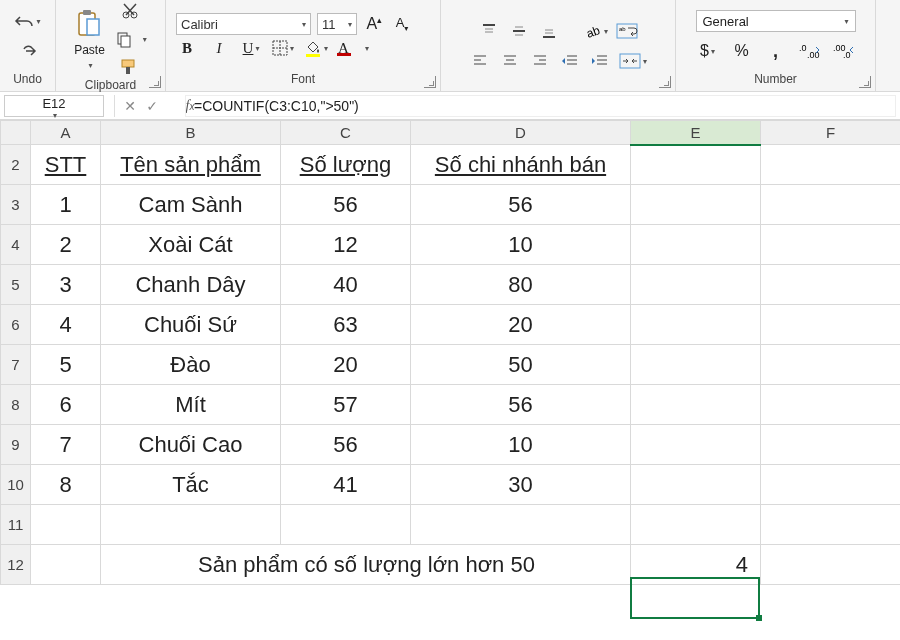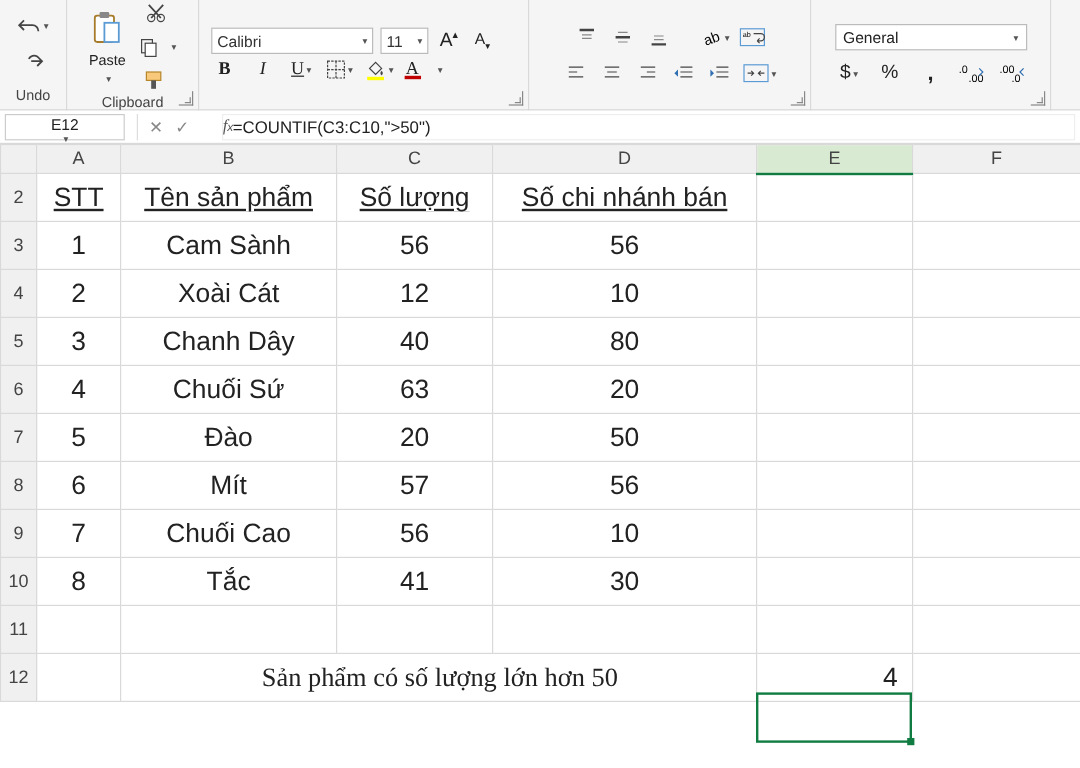--- a/index.html
+++ b/index.html
@@ -38,21 +38,21 @@
   table.grid th.colh.active { background: #d9ead3; border-bottom: 2px solid #107c41; }
   table.grid td.rowh { background: #f0f0f0; color: #444; text-align: center; width: 30px; font-size: 15px; }
   table.grid td.cell { text-align: center; font-size: 22px; height: 40px; padding: 0 4px; }
   table.grid tr.hdr td.cell { font-size: 22px; text-decoration: underline; }
 
   .sel { position: absolute; border: 2px solid #107c41; pointer-events: none; }
   .sel .handle { position: absolute; right: -4px; bottom: -4px; width: 6px; height: 6px; background: #107c41; }
 
   .corner { background: #f0f0f0; width: 30px; }
 
-  .left-align { text-align: center; padding-left: 6px !important; font-family: Liberation Serif, serif; }
+  .left-align { text-align: center; padding-left: 6px !important; }
   .right-align { text-align: right !important; padding-right: 12px !important; }
 
   svg { display: block; }
 </style>
 </head>
 <body>
 
 <div class="ribbon">
 
   <div class="rgroup" style="width:56px">
@@ -159,20 +159,21 @@
           </div>
         <div class="btn">
             <span style="font-size:15px;font-family:serif">A</span>
             <svg width="14" height="4" style="position:relative;top:7px;left:-12px">
               <rect width="14" height="3" fill="#c00000"></rect>
             </svg>
             <span class="drop">▾</span>
           </div>
       </div>
     </div>
+    <div class="rgroup-label">Font</div>
     <div class="launcher"></div>
   </div>
 
   <div class="rgroup" style="width:235px">
     <div class="rgroup-body" style="flex-direction:column; gap:8px">
       <div class="row" style="gap:8px">
         <div class="btn">
             <svg width="16" height="16">
               <line x1="2" y1="2" x2="14" y2="2" stroke="#444" stroke-width="2"></line>
               <line x1="4" y1="6" x2="12" y2="6" stroke="#888"></line>
@@ -284,20 +285,21 @@
           </div>
         <div class="btn">
             <svg width="22" height="16">
               <text x="0" y="8" font-size="9">.00</text>
               <text x="10" y="15" font-size="9">.0</text>
               <path d="M20 4 L17 7 L20 10" fill="none" stroke="#2f6fb2"></path>
             </svg>
           </div>
       </div>
     </div>
+    <div class="rgroup-label">Number</div>
     <div class="launcher"></div>
   </div>
 
   <div style="flex:1"></div>
 </div>
 
 <div class="fbar">
   <div class="name-box">
     <span>E12</span>
     <span class="drop">▾</span>

